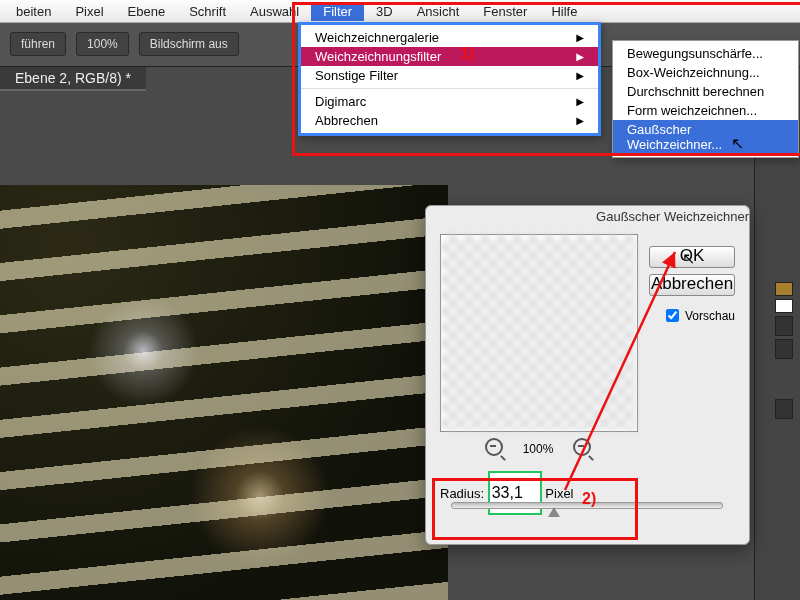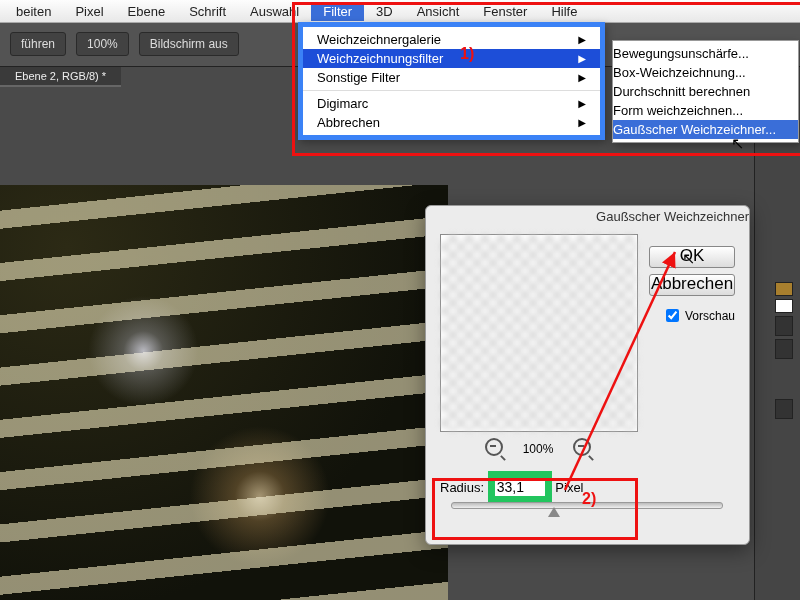--- a/index.html
+++ b/index.html
@@ -1,39 +1,39 @@
 <!DOCTYPE html>
 <html><head>
 <meta charset="utf-8">
 <style>
 html,body{margin:0;padding:0;width:800px;height:600px;overflow:hidden;font-family:"Lucida Grande","Segoe UI",Arial,sans-serif;font-size:13px;background:#4a4a4a;color:#ccc}
 .menubar{position:absolute;left:0;top:0;width:800px;height:22px;background:linear-gradient(#fdfdfd,#e8e8e8);border-bottom:1px solid #aaa;color:#222;display:flex;align-items:center;padding-left:4px}
 .menubar span{padding:2px 12px;cursor:default}
 .menubar .active{background:#3a6ed8;color:#fff}
 .toolbar{position:absolute;left:0;top:22px;width:800px;height:45px;background:#535353;border-bottom:1px solid #222;display:flex;align-items:center;padding-left:10px;box-sizing:border-box}
 .toolbar .btn{background:#424242;border:1px solid #2a2a2a;border-radius:3px;padding:4px 10px;margin-right:10px;color:#ddd;font-size:12px}
-.tab{position:absolute;left:0;top:67px;background:#3a3a3a;color:#eee;font-size:11px;padding:3px 15px;border-bottom:2px solid #666}
+.tab{position:absolute;left:0;top:67px;background:#3a3a3a;color:#eee;font-size:14px;padding:3px 15px;border-bottom:2px solid #666}
 .canvas{position:absolute;left:0;top:185px;width:448px;height:415px;background:#1a1a10;overflow:hidden}
 .canvas .img{position:absolute;inset:0;
  background:
   radial-gradient(circle at 32% 40%, rgba(200,200,210,.9) 0, rgba(120,120,120,.6) 20px, transparent 55px),
   radial-gradient(circle at 58% 75%, rgba(200,180,140,.8) 0, rgba(120,95,55,.6) 25px, transparent 70px),
   radial-gradient(circle at 15% 15%,#2c2a15 0,#11120a 70%),
   linear-gradient(180deg,#2a2612 0%,#1a160a 100%);
 }
 .canvas .rays{position:absolute;inset:0;background:repeating-linear-gradient(-6deg,rgba(255,245,200,.55) 0 18px,rgba(255,245,200,0) 18px 52px);mix-blend-mode:screen}
 
-.menu1{position:absolute;left:298px;top:22px;width:297px;background:#fff;color:#000;border:5px solid #3b82f6;box-shadow:2px 3px 8px rgba(0,0,0,.3);padding:3px 0}
+.menu1{position:absolute;left:298px;top:22px;width:297px;background:#fff;color:#000;border:3px solid #3b82f6;box-shadow:2px 3px 8px rgba(0,0,0,.3);padding:3px 0}
 .menu1 .item{padding:2px 14px;display:flex;justify-content:space-between;align-items:center}
 .menu1 .sep{height:1px;background:#ddd;margin:3px 0}
-.menu1 .item.hi{background:#1d4ed8;color:#fff}
+.menu1 .item.hi{background:#be185d;color:#fff}
 .tri{font-size:10px}
 
 .menu2{position:absolute;left:612px;top:40px;width:185px;background:#fff;color:#000;border:1px solid #999;box-shadow:2px 3px 8px rgba(0,0,0,.3);padding:3px 0}
-.menu2 .item{padding:2px 0}
+.menu2 .item{padding:2px 14px}
 .menu2 .item.hi{background:#3a6ed8;color:#fff}
 .redbox{position:absolute;border:3px solid #e11;pointer-events:none}
 .ann1{position:absolute;left:460px;top:45px;color:#e11;font-weight:bold;font-size:16px}
 .ann2{position:absolute;left:582px;top:490px;color:#e11;font-weight:bold;font-size:16px}
 .cursor1{position:absolute;left:731px;top:134px;font-size:16px;color:#000;pointer-events:none}
 .cursor2{position:absolute;left:682px;top:249px;font-size:16px;color:#000;pointer-events:none}
 
 .dlg{position:absolute;left:425px;top:205px;width:323px;height:338px;background:#ececec;border:1px solid #9a9a9a;border-radius:6px;box-shadow:0 6px 20px rgba(0,0,0,.4)}
 .dlg .title{position:absolute;top:3px;left:0;right:0;text-align:right;color:#333;font-size:13px}
 .dlg .prev{position:absolute;left:14px;top:28px;width:196px;height:196px;border:1px solid #8a8a8a;background:#fff}
@@ -44,21 +44,21 @@
 .dlg .okbtn{top:40px} .dlg .cancel{top:68px}
 .dlg .vorschau{position:absolute;right:14px;top:100px;color:#000;font-size:12px}
 .dlg .vorschau input{vertical-align:-2px}
 .dlg .zoomrow{position:absolute;left:14px;top:232px;width:196px;text-align:center;color:#000;font-size:12px}
 .dlg .zoomrow .mag{display:inline-block;width:14px;height:14px;border:2px solid #555;border-radius:50%;position:relative;margin:0 16px;vertical-align:-3px}
 .dlg .zoomrow .mag:after{content:"";position:absolute;right:-5px;bottom:-5px;width:6px;height:2px;background:#555;transform:rotate(45deg)}
 .dlg .zoomrow .mag.minus:before{content:"";position:absolute;left:3px;top:5px;width:6px;height:2px;background:#555}
 .dlg .zoomrow .mag.plus:before{content:"";position:absolute;left:3px;top:5px;width:6px;height:2px;background:#555;box-shadow:0 0 0 0}
 .dlg .zoomrow .mag.plus:after{right:-5px;bottom:-5px}
 .dlg .radrow{position:absolute;left:14px;top:265px;color:#000;font-size:13px}
-.dlg .radrow input{width:46px;border:7px solid #22c55e;font-size:14px;padding:1px 2px;color:#000}
+.dlg .radrow input{width:46px;border:2px solid #22c55e;font-size:16px;padding:11px 2px;color:#000}
 .dlg .slider{position:absolute;left:25px;top:296px;width:270px;height:5px;background:linear-gradient(#bbb,#eee);border:1px solid #999;border-radius:3px}
 .dlg .slider .thumb{position:absolute;top:4px;left:96px;width:0;height:0;border-left:6px solid transparent;border-right:6px solid transparent;border-bottom:10px solid #888}
 svg.arrow{position:absolute;left:555px;top:240px;pointer-events:none}
 
 .panel{position:absolute;right:0;top:22px;width:45px;height:578px;background:#454545;border-left:1px solid #222}
 .panel .sw{width:16px;height:12px;border:1px solid #222;margin:3px 0 3px 20px}
 </style>
 </head>
 <body>
 

